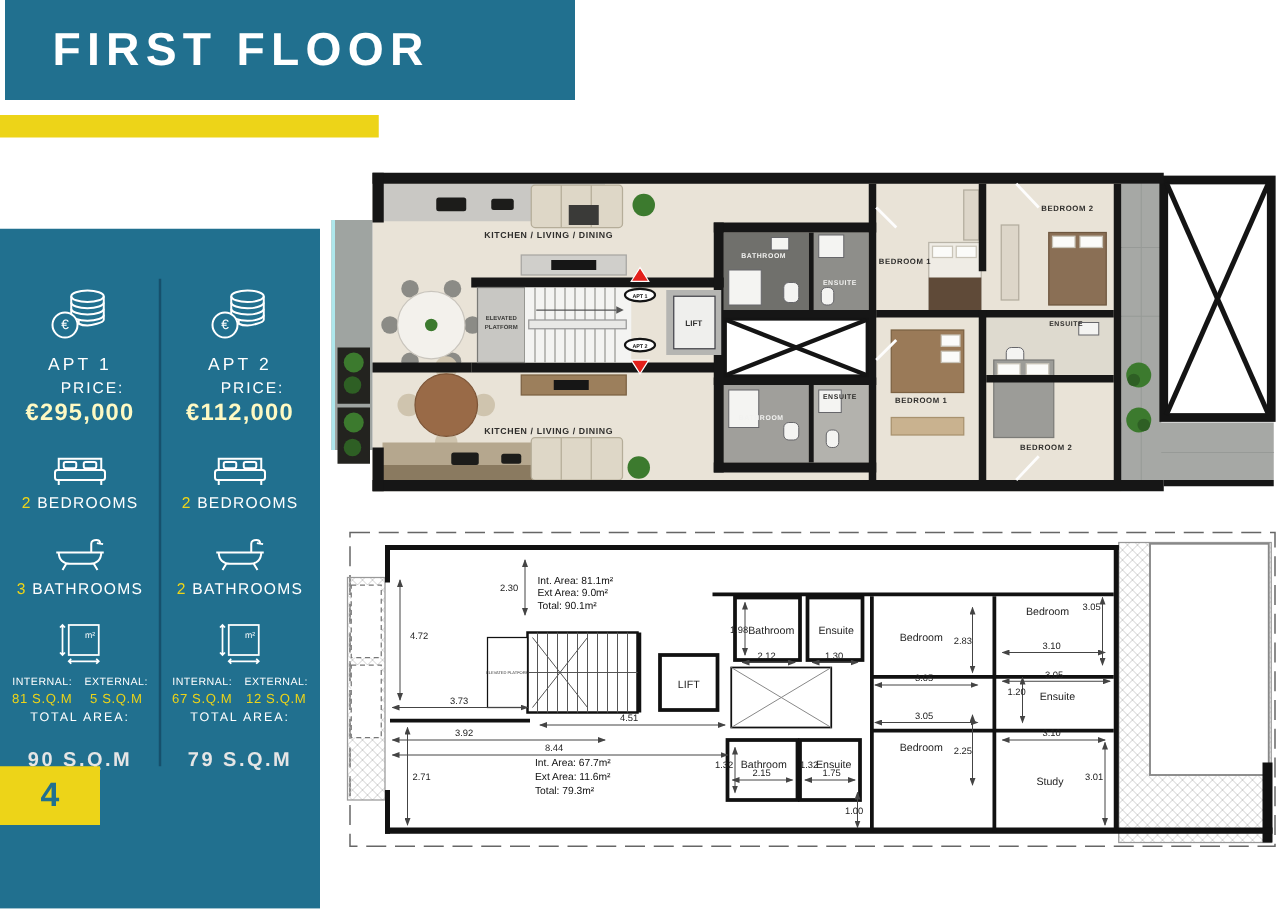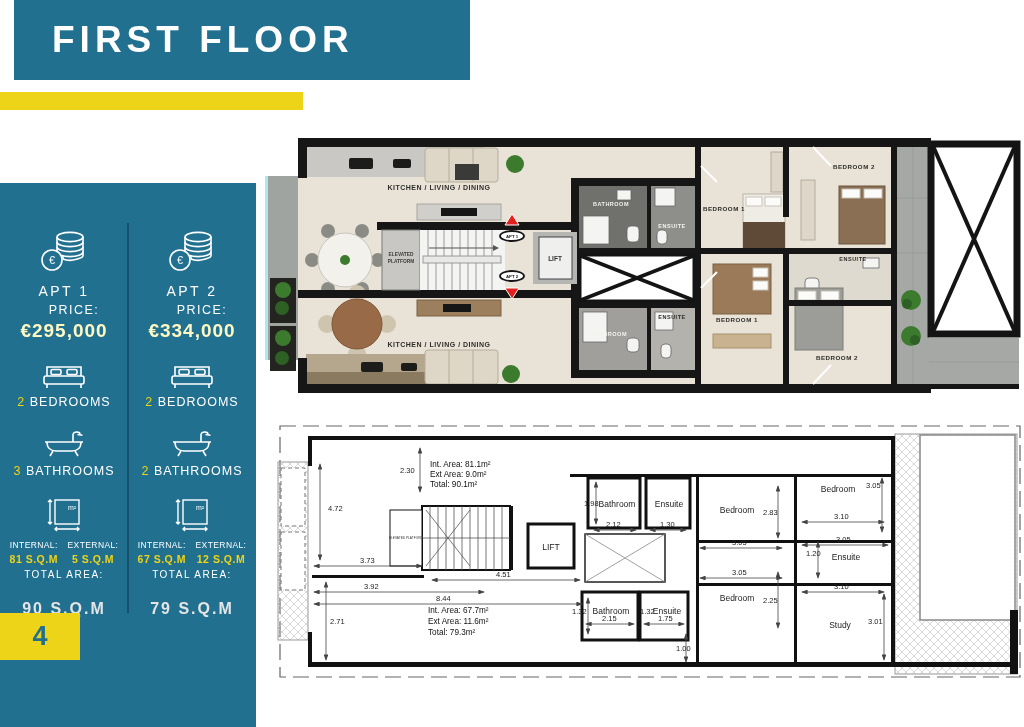--- a/index.html
+++ b/index.html
@@ -1,40 +1,40 @@
 <!DOCTYPE html>
 <html><head>
 <meta charset="utf-8">
 <style>
   html,body{margin:0;padding:0;background:#fff;}
   .page{position:relative;width:1024px;height:727px;background:#ffffff;overflow:hidden;
         font-family:"Liberation Sans",sans-serif;}
   
-  .header{position:absolute;left:14px;top:0;width:456px;height:80px;background:#21708f;
+  .header{position:absolute;left:4px;top:0;width:456px;height:80px;background:#21708f;
           display:flex;align-items:center;}
   .header .title{color:#ffffff;font-size:37px;font-weight:bold;letter-spacing:5px;
           padding-left:38px;white-space:nowrap;}
   .accent-bar{position:absolute;left:0;top:92px;width:303px;height:18px;background:#edd418;}
   
   .sidebar{position:absolute;left:0;top:183px;width:256px;height:544px;background:#21708f;}
   .sidebar .divider{position:absolute;left:127px;top:40px;width:2px;height:390px;background:#16506c;}
   .apt-col{position:absolute;top:0;width:128px;height:100%;display:flex;flex-direction:column;
            align-items:center;padding-top:46px;box-sizing:border-box;color:#fff;}
   .apt-col.c1{left:0;} .apt-col.c2{left:128px;}
   .apt-name{font-size:14px;letter-spacing:2.5px;margin-top:8px;}
   .price-label{font-size:12.5px;letter-spacing:1.5px;margin-top:4px;padding-left:20px;}
   .price-value{font-size:19px;font-weight:bold;color:#fef9c3;letter-spacing:1px;margin-top:3px;}
   .count-line{font-size:12.5px;letter-spacing:1px;margin-top:5px;white-space:nowrap;text-align:right;}
   .count-line .num{color:#edd418;}
   .icon{display:block;}
   .icon.bed{margin-top:22px;} .icon.bath{margin-top:20px;} .icon.area{margin-top:20px;}
   .areas-row{display:flex;width:100%;justify-content:space-evenly;margin-top:8px;}
   .area-cell{display:flex;flex-direction:column;align-items:center;}
   .area-label{font-size:8.5px;letter-spacing:0.4px;}
-  .area-value{font-size:10.5px;font-weight:bold;color:#edd418;letter-spacing:0.5px;margin-top:3px;}
+  .area-value{font-size:10.5px;font-weight:normal;color:#edd418;letter-spacing:0.5px;margin-top:3px;}
   .total-label{font-size:10px;letter-spacing:1.5px;margin-top:4px;}
   .total-value{font-size:16px;font-weight:bold;color:#e5e5e5;letter-spacing:2px;margin-top:20px;}
   .page-num{position:absolute;left:0;top:613px;width:80px;height:47px;background:#edd418;
             display:flex;align-items:center;justify-content:center;
             color:#21708f;font-size:27px;font-weight:bold;}
   
   .render-plan{position:absolute;left:265px;top:138px;width:759px;height:257px;}
   .tech-plan{position:absolute;left:270px;top:420px;width:754px;height:287px;}
   svg text{font-family:"Liberation Sans",sans-serif;}
   .rlab{font-weight:bold;fill:#2e2d2b;letter-spacing:0.5px;}
@@ -120,21 +120,21 @@
           <path d="M18,8 v5 c0,2.5 5.8,4.6 13,4.6 s13,-2.1 13,-4.6 v-5"></path>
           <path d="M18,13 v5 c0,2.5 5.8,4.6 13,4.6 s13,-2.1 13,-4.6 v-5"></path>
           <path d="M18,18 v5 c0,2.5 5.8,4.6 13,4.6 s13,-2.1 13,-4.6 v-5"></path>
           <path d="M24,27 v3 c2,1 4.4,1.4 7,1.4 s13,-2.1 13,-4.6 v-4"></path>
           <circle cx="13" cy="31" r="10" fill="#21708f"></circle>
         </g>
         <text x="13" y="34.5" text-anchor="middle" font-size="11" fill="#fff">€</text>
       </svg>
       <div class="apt-name">APT 2</div>
       <div class="price-label">PRICE:</div>
-      <div class="price-value">€334,000</div>
+      <div class="price-value">€112,000</div>
       <svg class="icon bed" width="44" height="26" viewBox="0 0 44 26">
         <g fill="none" stroke="#fff" stroke-width="1.6">
           <path d="M5,12 V3 h34 v9"></path>
           <rect x="9" y="5.5" width="10" height="5" rx="1.5"></rect>
           <rect x="25" y="5.5" width="10" height="5" rx="1.5"></rect>
           <rect x="2" y="12" width="40" height="8" rx="2"></rect>
           <path d="M5,20 v4 M39,20 v4"></path>
         </g>
       </svg>
       <div class="count-line"><span class="num">2</span> <span>BEDROOMS</span></div>

